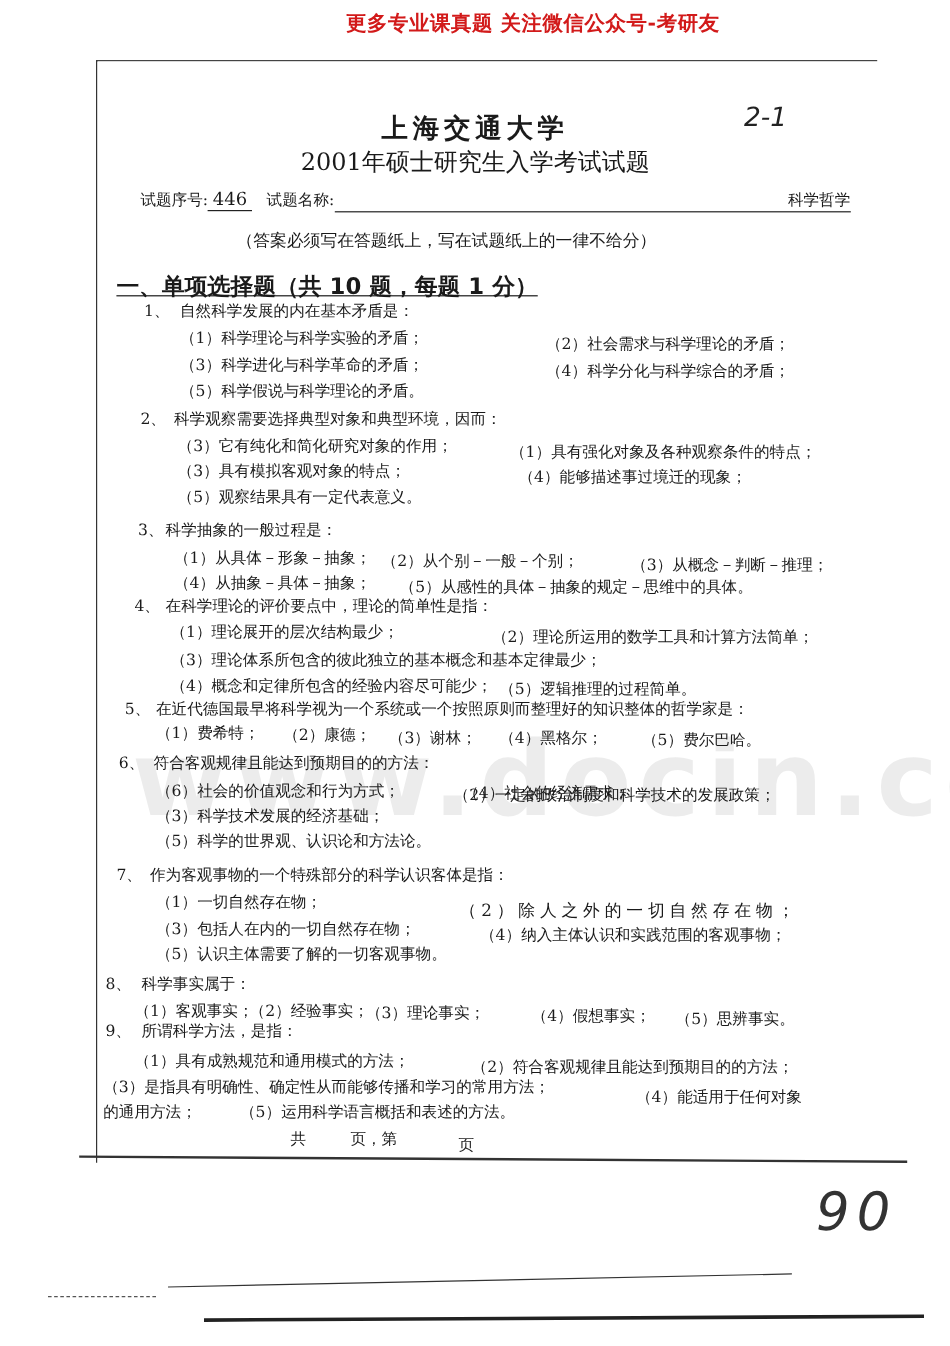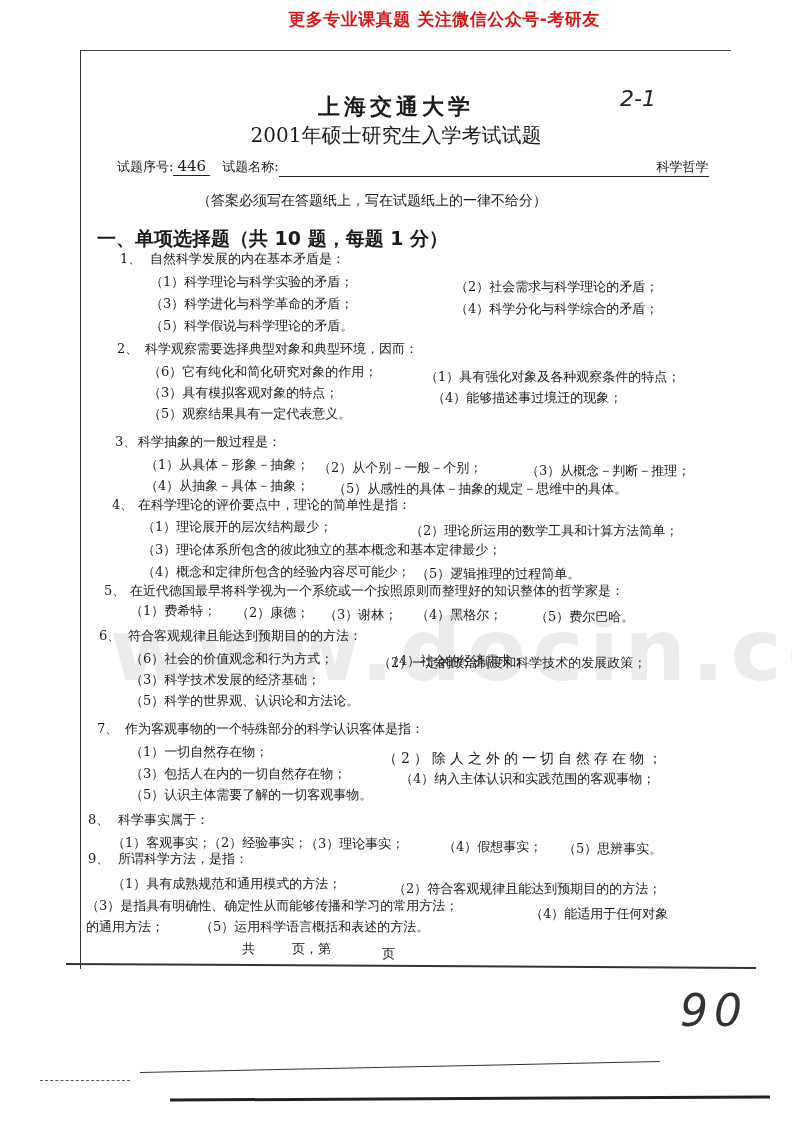--- a/index.html
+++ b/index.html
@@ -13,21 +13,21 @@
   .frame-bottom { position:absolute; left:66px; top:965px; width:690px; height:0;
            border-top:2px solid #333; transform:rotate(0.35deg); }
   .abs { position:absolute; white-space:nowrap; }
   .univ { top:92px; left:0; width:792px; text-align:center; font-size:22px; font-weight:bold; letter-spacing:4px; }
   .handnum { top:86px; left:620px; font-family:"DejaVu Sans",sans-serif; font-size:22px; font-style:italic; color:#222; }
   .examtitle { top:122px; left:0; width:792px; text-align:center; font-size:20px; }
   .meta { top:157px; left:117px; font-size:13px; }
   .meta .num { display:inline-block; border-bottom:1px solid #222; padding:0 4px; font-size:15px; }
   .meta .line { display:inline-block; width:430px; border-bottom:1px solid #222; text-align:right; position:relative; }
   .note { top:192px; left:197px; font-size:14px;font-family:Liberation Serif, serif; }
-  .sec { top:226px; left:97px; font-size:19px; font-weight:bold; font-family:"DejaVu Sans",sans-serif; }
+  .sec { top:226px; left:97px; font-size:19px; font-weight:bold; font-family:"DejaVu Sans",sans-serif;text-decoration:underline; }
   .q { font-size:13px; }
   .opt { font-size:13px; }
   .hand90 { top:985px; left:680px; font-size:44px; font-family:"DejaVu Sans",sans-serif; color:#333; letter-spacing:6px; font-style:italic; }
   .watermark { position:absolute; top:600px; left:110px; font-family:"DejaVu Sans",sans-serif;
                font-size:86px; font-weight:bold; color:rgba(150,150,150,0.18); letter-spacing:6px; pointer-events:none; }
   .scanline1 { position:absolute; left:40px; top:1080px; width:90px; border-top:1.5px dashed #555; }
   .scanline2 { position:absolute; left:140px; top:1072px; width:520px; border-top:1.5px solid #333; transform:rotate(-1.2deg); transform-origin:left; }
   .scanline3 { position:absolute; left:170px; top:1097px; width:600px; border-top:3px solid #222; transform:rotate(-0.3deg); }
 </style>
 </head>
@@ -55,21 +55,21 @@
 <div class="abs q" style="top:250px;left:120px">1、</div>
 <div class="abs q" style="top:250px;left:150px">自然科学发展的内在基本矛盾是：</div>
 <div class="abs opt" style="top:273px;left:150px">（1）科学理论与科学实验的矛盾；</div>
 <div class="abs opt" style="top:278px;left:455px">（2）社会需求与科学理论的矛盾；</div>
 <div class="abs opt" style="top:295px;left:150px">（3）科学进化与科学革命的矛盾；</div>
 <div class="abs opt" style="top:300px;left:455px">（4）科学分化与科学综合的矛盾；</div>
 <div class="abs opt" style="top:317px;left:150px">（5）科学假说与科学理论的矛盾。</div>
 
 <div class="abs q" style="top:340px;left:117px">2、</div>
 <div class="abs q" style="top:340px;left:145px">科学观察需要选择典型对象和典型环境，因而：</div>
-<div class="abs opt" style="top:363px;left:148px">（6）它有纯化和简化研究对象的作用；</div>
+<div class="abs opt" style="top:363px;left:148px">（3）它有纯化和简化研究对象的作用；</div>
 <div class="abs opt" style="top:368px;left:425px">（1）具有强化对象及各种观察条件的特点；</div>
 <div class="abs opt" style="top:384px;left:148px">（3）具有模拟客观对象的特点；</div>
 <div class="abs opt" style="top:389px;left:432px">（4）能够描述事过境迁的现象；</div>
 <div class="abs opt" style="top:405px;left:148px">（5）观察结果具有一定代表意义。</div>
 
 <div class="abs q" style="top:433px;left:115px">3、</div>
 <div class="abs q" style="top:433px;left:138px">科学抽象的一般过程是：</div>
 <div class="abs opt" style="top:456px;left:145px">（1）从具体－形象－抽象；</div>
 <div class="abs opt" style="top:459px;left:318px">（2）从个别－一般－个别；</div>
 <div class="abs opt" style="top:462px;left:526px">（3）从概念－判断－推理；</div>

